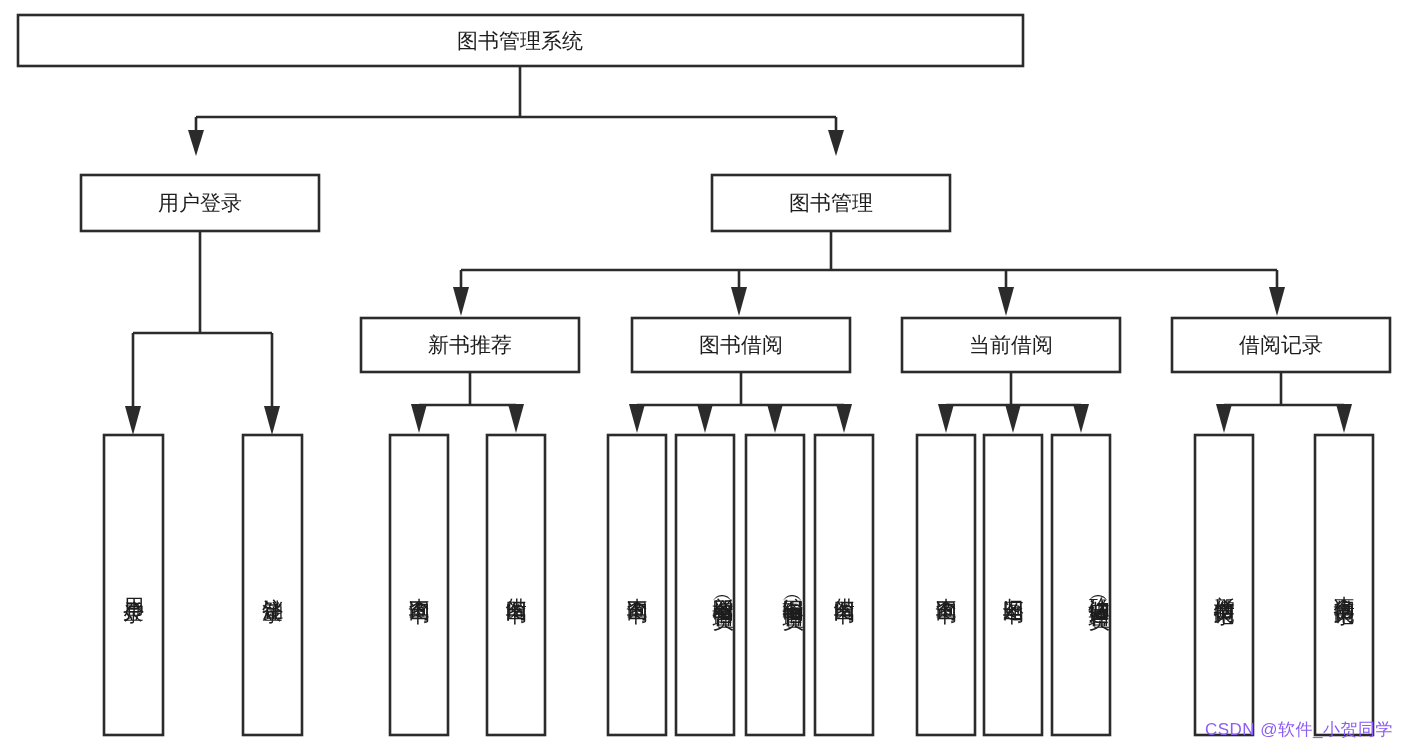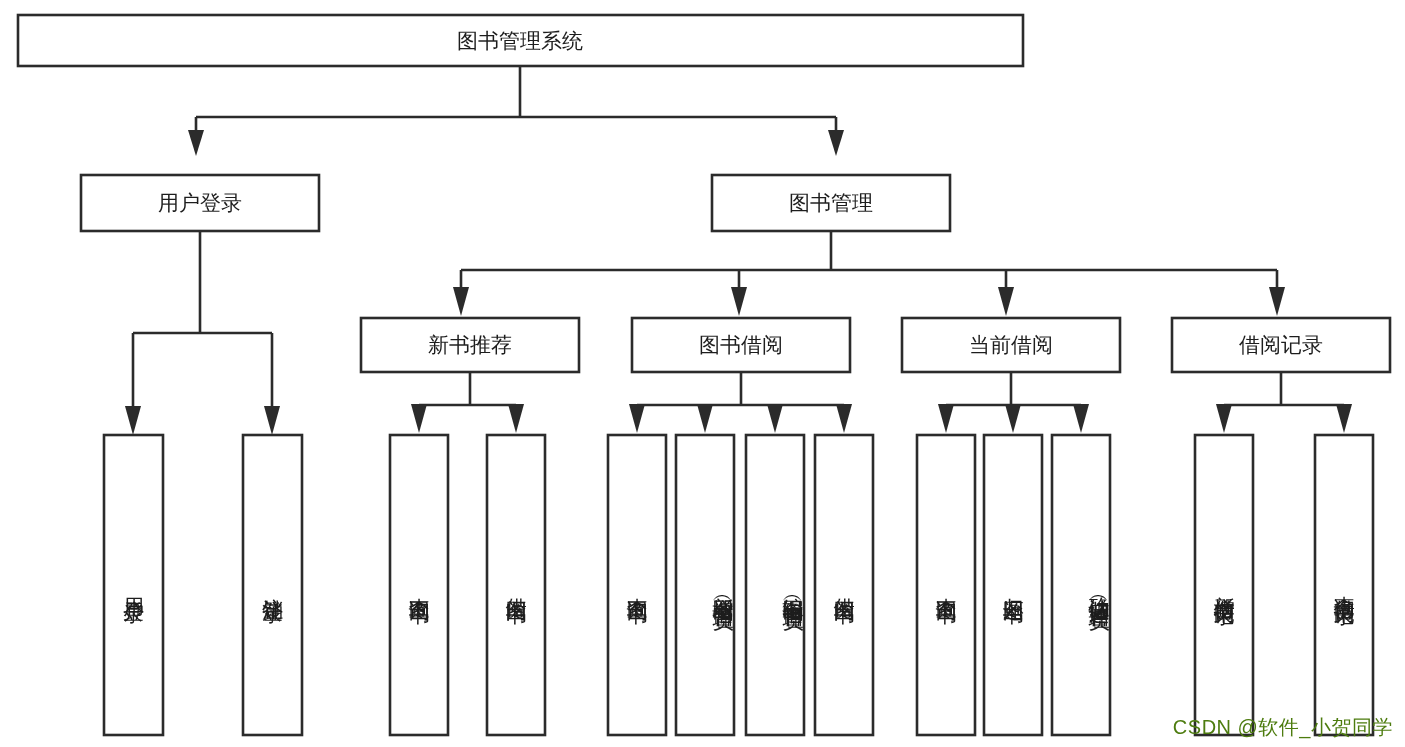--- a/index.html
+++ b/index.html
@@ -62,22 +62,22 @@
     letter-spacing: 2px;
     white-space: nowrap;
     pointer-events: none;
     text-align: center;
   }
   .watermark {
     position: absolute;
     right: 12px;
     bottom: 6px;
     font-family: "Liberation Sans", "DejaVu Sans", sans-serif;
-    font-size: 20px;
-    color: #4d7c0f;
+    font-size: 17px;
+    color: #8b5cf6;
     letter-spacing: 0.5px;
     user-select: none;
   }
 </style>
 </head>
 <body>
 
 <div id="diagram-root">
 
   <svg class="flow" viewBox="0 0 1405 747">

